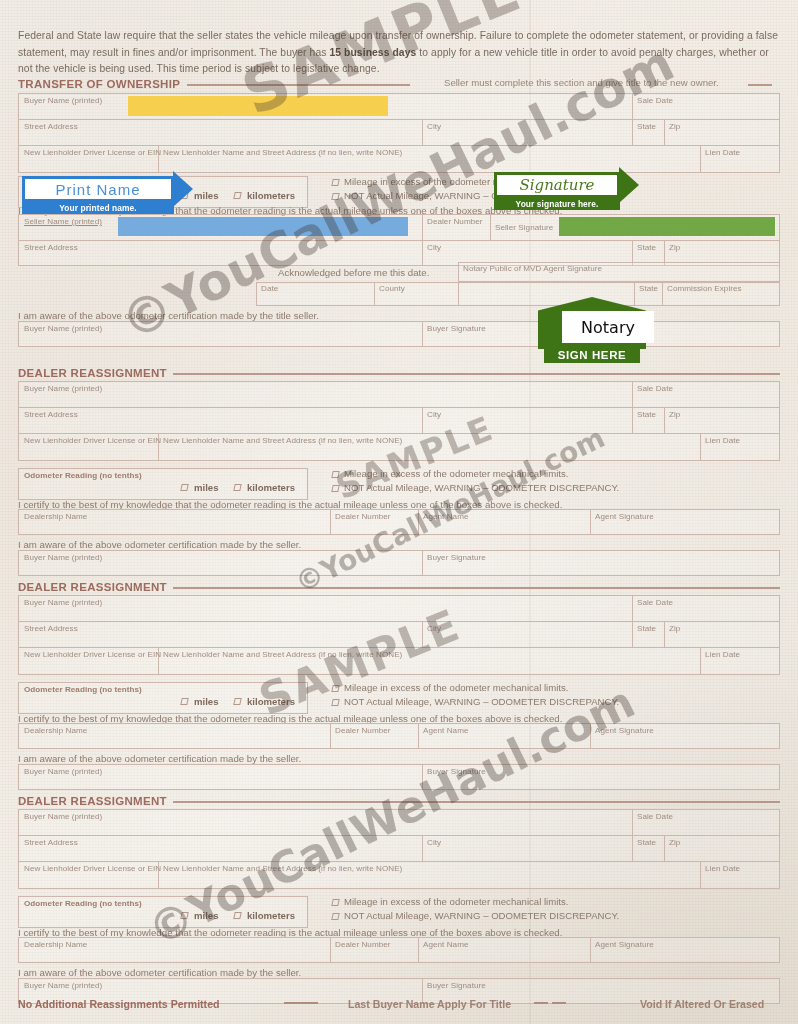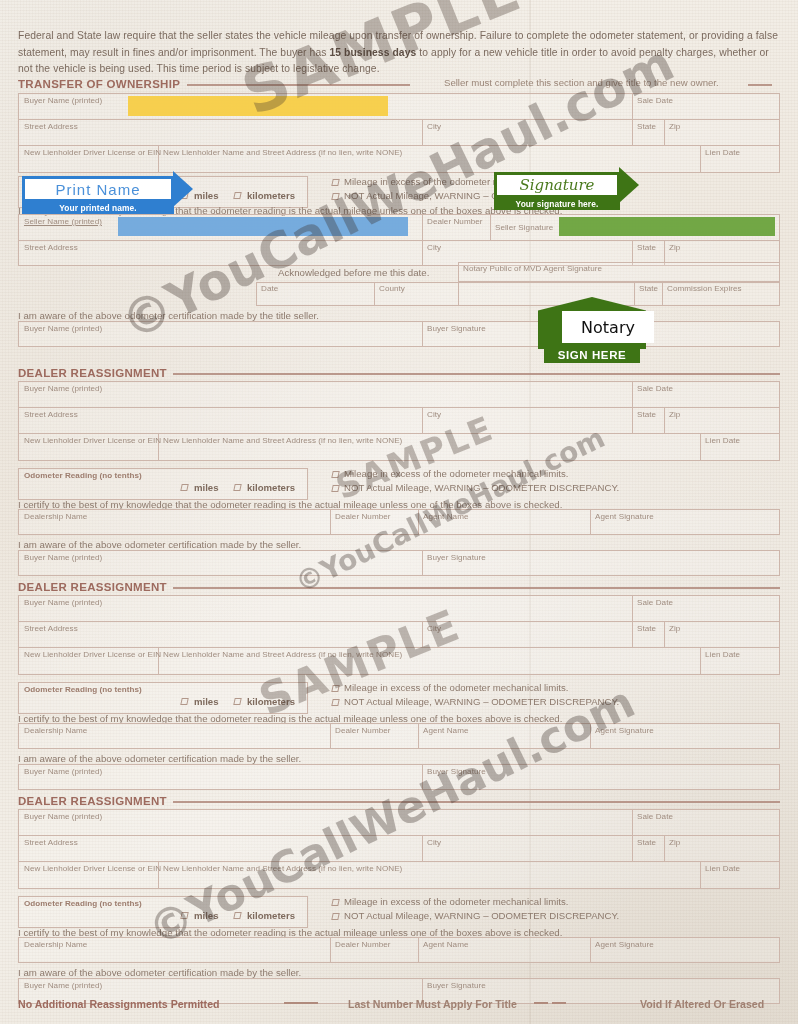--- a/index.html
+++ b/index.html
@@ -334,21 +334,21 @@
     <div class="flabel" style="left: 335px; top: 940px;">Dealer Number</div>
     <div class="flabel" style="left: 423px; top: 940px;">Agent Name</div>
     <div class="flabel" style="left: 595px; top: 940px;">Agent Signature</div>
     <div class="stmt" style="left: 18px; top: 967px;">I am aware of the above odometer certification made by the seller.</div>
     <div class="box" style="left: 18px; top: 978px; width: 762px; height: 26px;"></div>
     <div class="vline" style="left: 422px; top: 978px; height: 26px;"></div>
     <div class="flabel" style="left: 24px; top: 981px;">Buyer Name (printed)</div>
     <div class="flabel" style="left: 427px; top: 981px;">Buyer Signature</div>
     <div class="foot" style="left: 18px;">No Additional Reassignments Permitted</div>
     <div class="foot-dash" style="left: 284px;"></div>
-    <div class="foot light" style="left: 348px;">Last Number Must Apply For Title</div>
+    <div class="foot light" style="left: 348px;">Last Buyer Name Apply For Title</div>
     <div class="foot-dash2" style="left: 534px;"></div>
     <div class="foot-dash2" style="left: 552px;"></div>
     <div class="foot light" style="left: 640px;">Void If Altered Or Erased</div>
     <div class="callout blue" style="left: 22px; top: 176px; width: 174px; height: 38px;">
       <div class="tip" style="left: 151px; top: -5px;"></div>
       <div class="body" style="width: 152px; height: 26px;">
         <span class="ctext">Print Name</span>
       </div>
       <div class="strip" style="left: 0px; top: 26px; width: 152px; height: 12px;"></div>
       <div class="sub" style="top: 27px; width: 152px; line-height: 11px;">Your printed name.</div>

